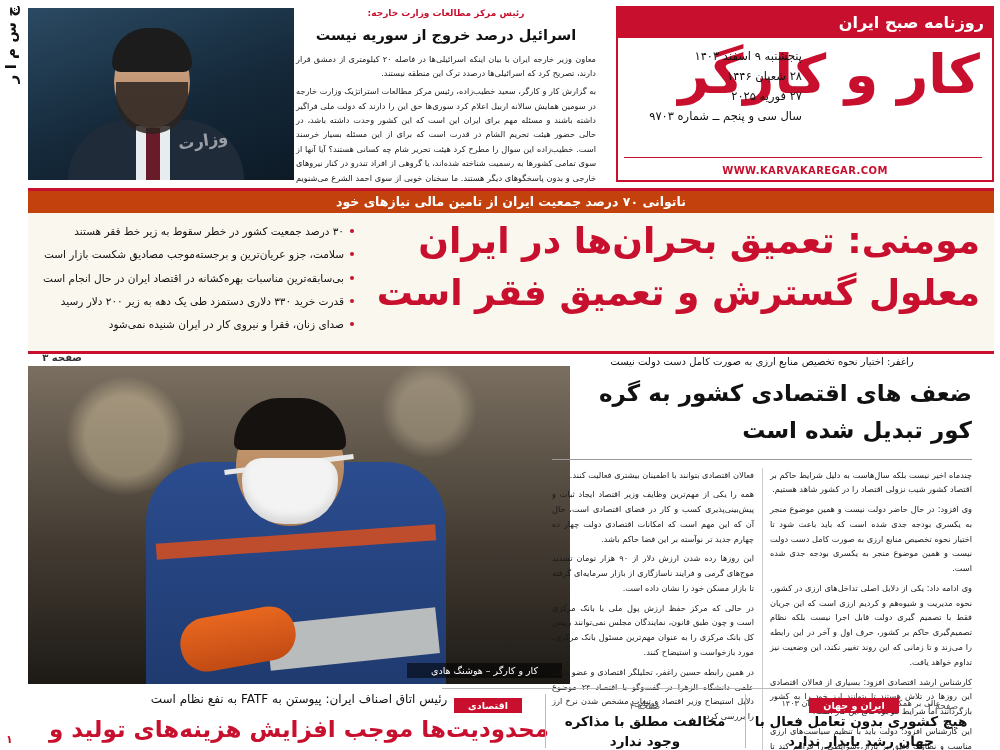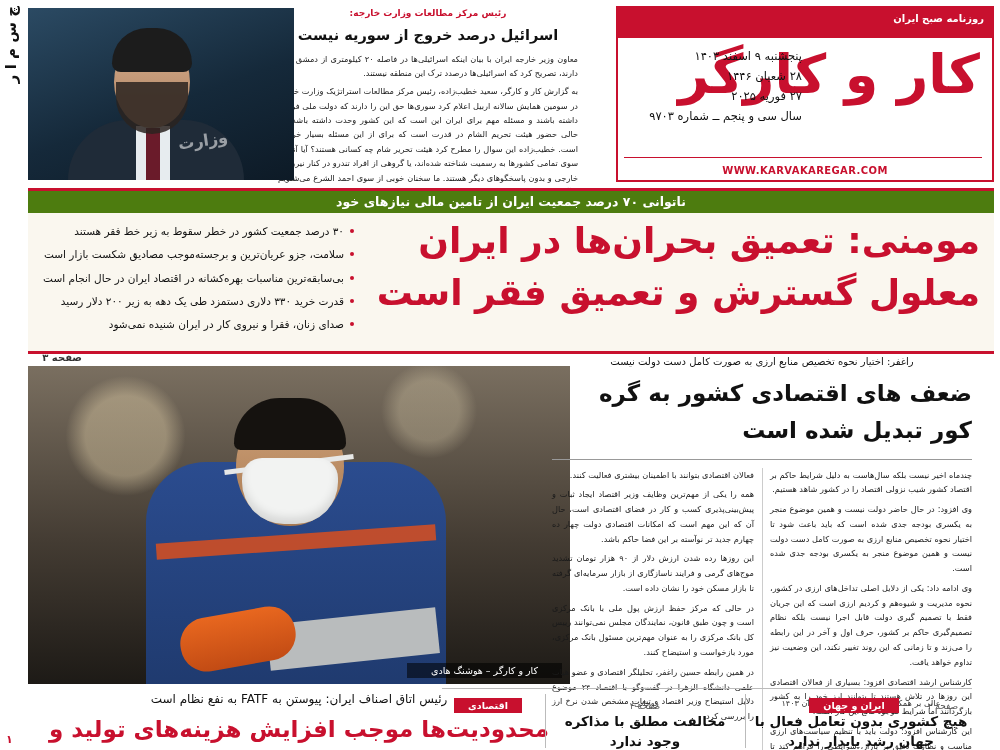--- a/index.html
+++ b/index.html
@@ -31,21 +31,21 @@
   .nameplate{
     position:absolute;right:0;top:0;width:378px;height:176px;
     border:2px solid #c8102e;
     background:#fff;
     box-sizing:border-box;
   }
   .nameplate .redbar{
     position:absolute;right:0;top:0;width:100%;height:30px;background:#c8102e;
   }
   .nameplate .redbar span{
-    position:absolute;right:8px;top:5px;color:#fff;font-size:10px;font-weight:bold;
+    position:absolute;right:8px;top:5px;color:#fff;font-size:16px;font-weight:bold;
   }
   .nameplate .title{
     position:absolute;right:12px;top:40px;
     font-size:54px;font-weight:bold;color:#c8102e;
     letter-spacing:-1px;line-height:1;
     font-family:"DejaVu Sans","Liberation Sans",sans-serif;
   }
   .nameplate .dates{
     position:absolute;right:190px;top:38px;width:180px;text-align:right;
     font-size:11.5px;color:#111;line-height:1.75;
@@ -65,21 +65,21 @@
     position:absolute;top:0;font-size:8.2px;color:#1a1a1a;line-height:1.75;text-align:justify;
   }
   .top-col .kicker{
     font-size:9px;color:#c8102e;font-weight:bold;text-align:center;margin-bottom:3px;
   }
   .top-col h3{
     margin:0 0 6px 0;font-size:14.5px;font-weight:bold;color:#111;text-align:center;line-height:1.45;
   }
   .top-col p{margin:0 0 4px 0;}
   .top-col .more{color:#c8102e;font-weight:bold;}
-  #topArticle{right:416px;width:300px;}
+  #topArticle{right:398px;width:300px;}
   .photo-top{
     position:absolute;right:700px;top:2px;width:266px;height:172px;
     background:linear-gradient(160deg,#2b4a63 0%,#15293a 55%,#0d1a26 100%);
     overflow:hidden;border:0;
   }
   .photo-top .ph-head{
     position:absolute;left:86px;top:28px;width:76px;height:92px;border-radius:38px/46px;
     background:linear-gradient(180deg,#d8b092 0%,#b98d6b 70%);
   }
   .photo-top .ph-hair{
@@ -104,21 +104,21 @@
     position:absolute;left:150px;bottom:30px;color:rgba(255,255,255,.55);
     font-size:16px;font-weight:bold;transform:rotate(-8deg);
   }
 
   
   .lead{
     position:absolute;left:28px;top:188px;width:966px;height:160px;
     background:#faf7ef;border-top:3px solid #c8102e;border-bottom:3px solid #c8102e;
   }
   .lead .lead-kicker{
-    position:absolute;right:0;top:0;width:100%;height:22px;background:#4d7c0f;color:#fff;
+    position:absolute;right:0;top:0;width:100%;height:22px;background:#c2410c;color:#fff;
     font-size:12.5px;font-weight:bold;text-align:center;line-height:22px;
   }
   .lead h1{
     position:absolute;right:14px;top:24px;width:620px;margin:0;
     font-size:36px;font-weight:bold;color:#c8102e;line-height:1.45;text-align:right;
   }
   .lead ul{
     position:absolute;right:640px;top:32px;width:312px;margin:0;padding:0;list-style:none;
     text-align:right;
   }

